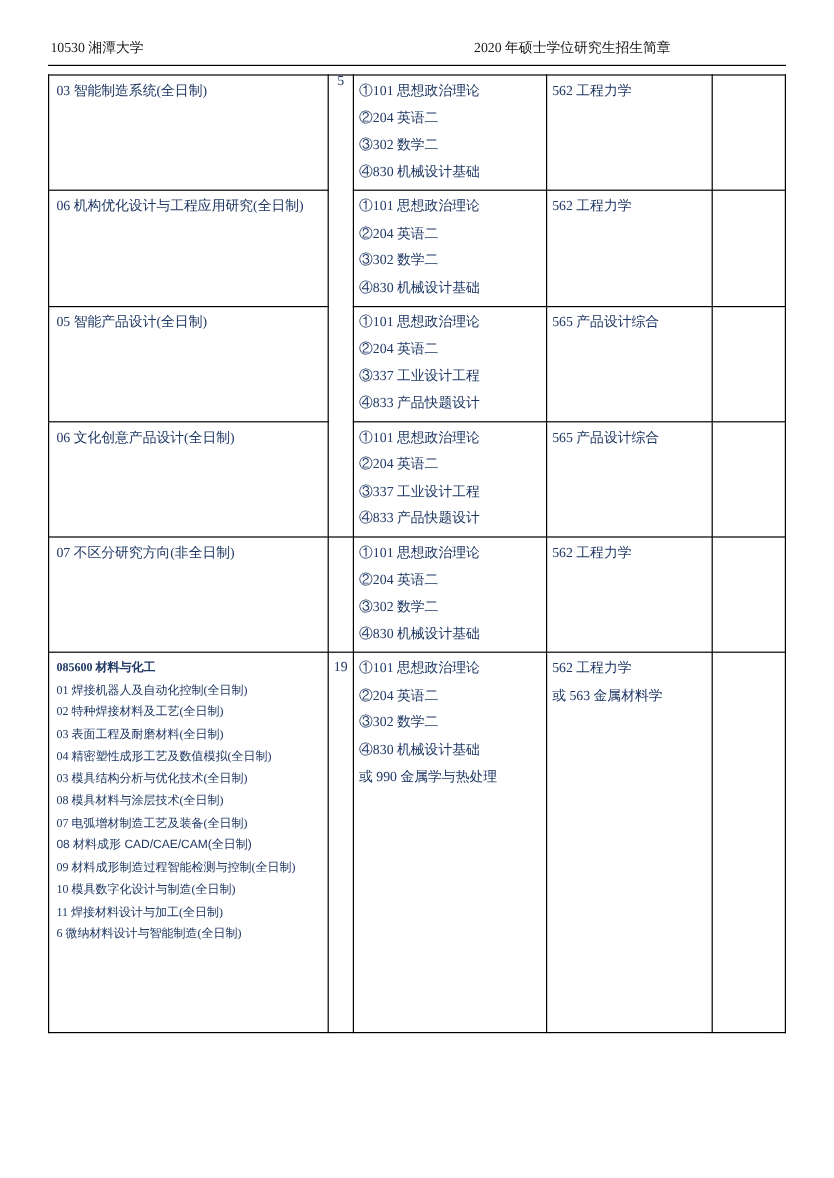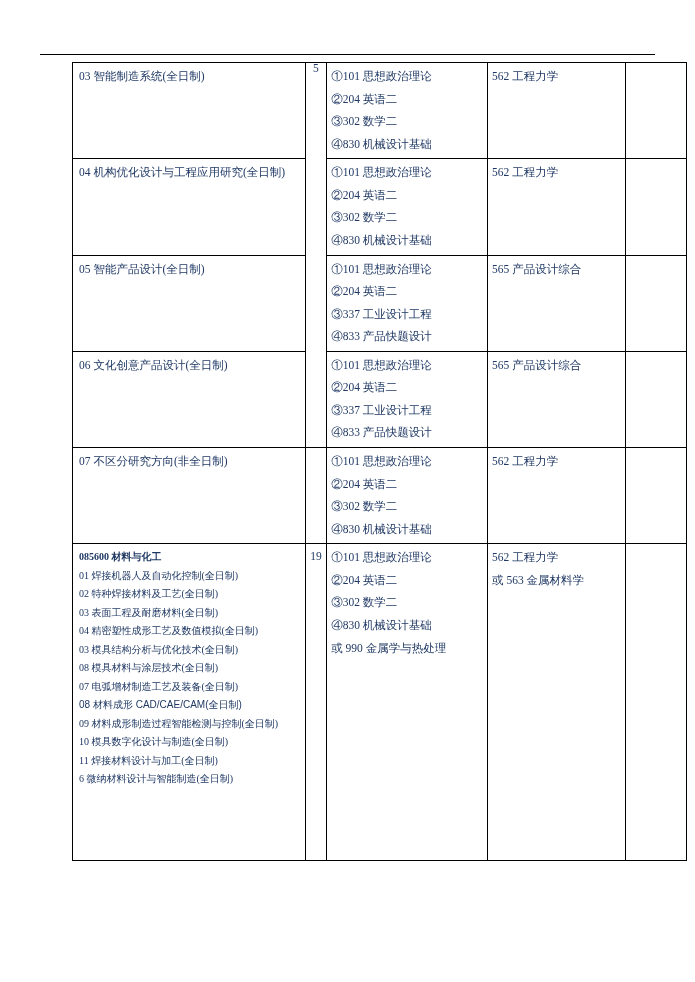--- a/index.html
+++ b/index.html
@@ -24,21 +24,20 @@
   .headrule{
     position:absolute;left:40px;top:54px;width:615px;height:0;
     border-top:1.6px solid #000000;
   }
 
   
   .tbl{
     position:absolute;left:40px;top:62px;width:615px;
     border-collapse:collapse;
     table-layout:fixed;
-    margin-left:32px;
   }
   .tbl td{
     border:1px solid #000000;
     vertical-align:top;
     padding:0;
     font-size:11.5px;
     line-height:1.0;
   }
   .c1{width:227px;}
   .c2{width:21px;}
@@ -85,20 +84,24 @@
     position:absolute;left:0;top:908px;width:695px;
     text-align:center;font-size:11px;color:#1f3864;
     font-family:"Liberation Serif","DejaVu Serif",serif;
   }
 </style>
 </head>
 <body>
 
 <div class="page">
 
+  <div class="runhead">
+    <span class="left">10530 湘潭大学</span>
+    <span class="right">2020 年硕士学位研究生招生简章</span>
+  </div>
   <div class="headrule"></div>
 
   <table class="tbl">
     <colgroup>
       <col class="c1">
         <col class="c2">
         <col class="c3">
         <col class="c4">
         <col class="c5">
     </colgroup>
@@ -129,21 +132,21 @@
         <td class="c5">
           <div class="cellpad">
               <span class="ln"></span>
             </div>
         </td>
       </tr>
 
       <tr>
         <td class="c1">
           <div class="cellpad">
-              <span class="ln wrap">04  机构优化设计与工程应用研究(全日制)</span>
+              <span class="ln wrap">06  机构优化设计与工程应用研究(全日制)</span>
             </div>
         </td>
         <td class="c3">
           <div class="cellpad-n">
             <span class="ln">①101  思想政治理论</span>
             <span class="ln">②204  英语二</span>
             <span class="ln">③302  数学二</span>
             <span class="ln">④830  机械设计基础</span>
           </div>
         </td>

